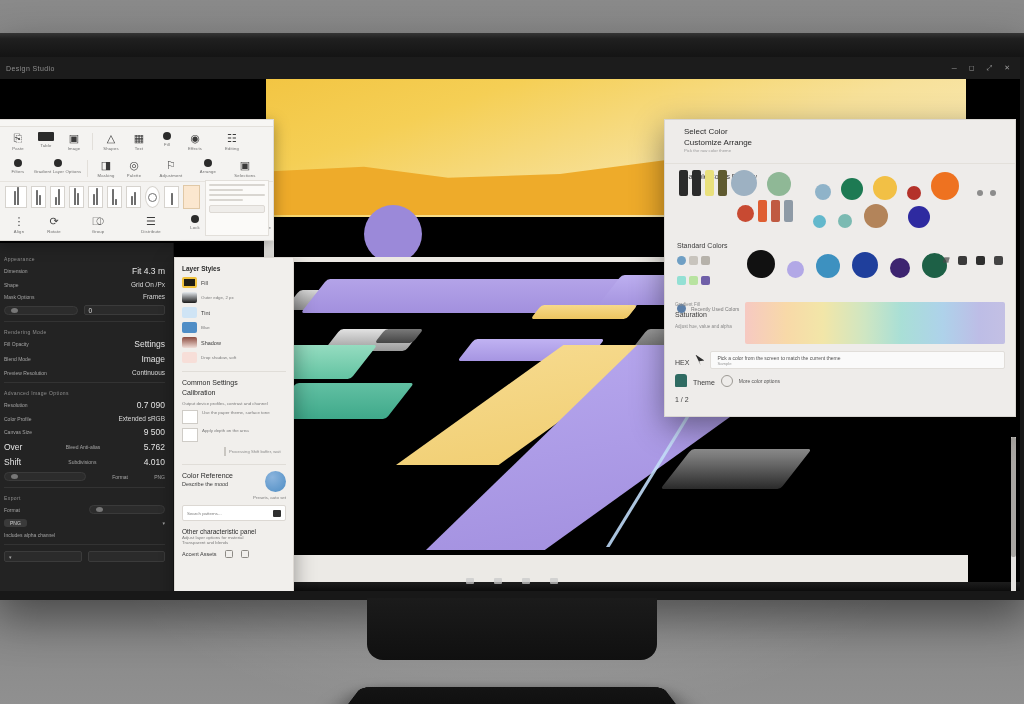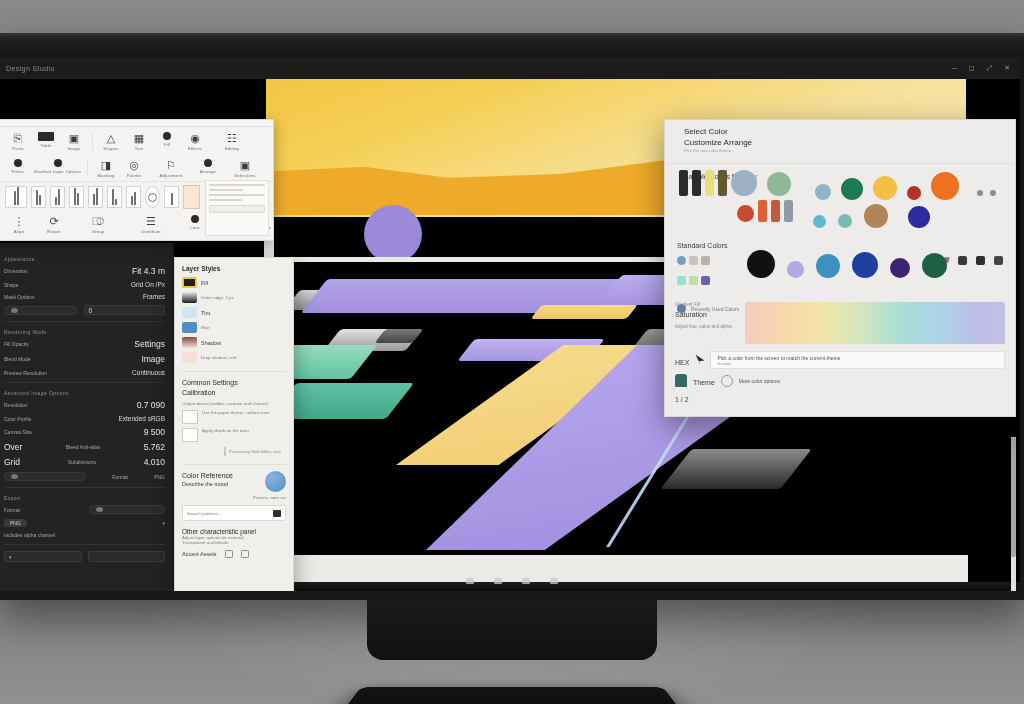--- a/index.html
+++ b/index.html
@@ -641,21 +641,21 @@
       <div class="prop-row">
         <span class="prop-label">Canvas Size</span>
         <span class="prop-val big">9 500</span>
       </div>
       <div class="prop-row">
         <span class="prop-val big">Over</span>
         <span class="prop-label">Bleed Anti-alias</span>
         <span class="prop-val big">5.762</span>
       </div>
       <div class="prop-row">
-        <span class="prop-val big">Grid</span>
+        <span class="prop-val big">Shift</span>
         <span class="prop-label">Subdivisions</span>
         <span class="prop-val big">4.010</span>
       </div>
 
       <div class="prop-row">
         <span class="prop-slider" style="max-width:82px"></span>
         <span class="prop-label">Format</span>
         <span class="prop-label">PNG</span>
       </div>
 

